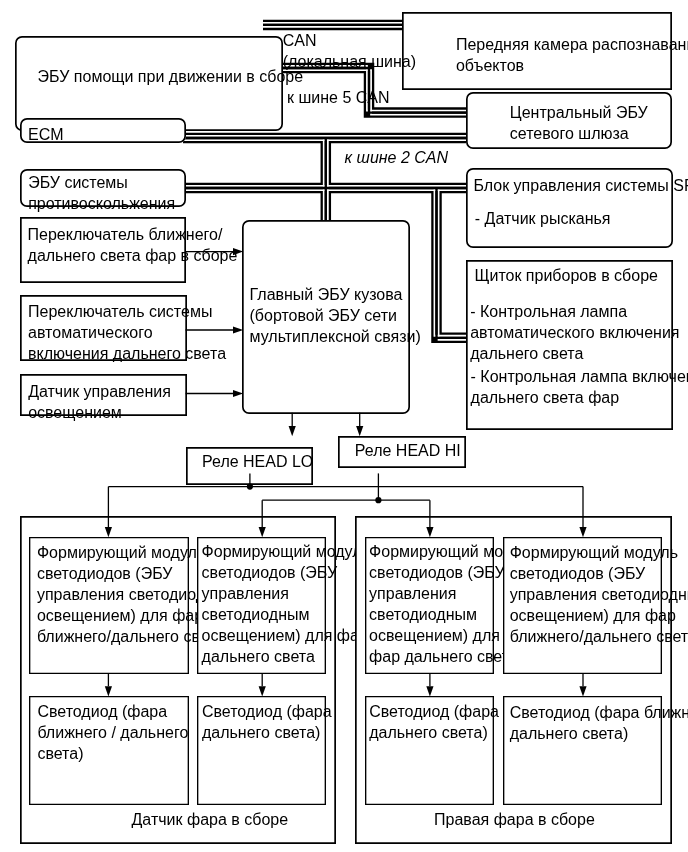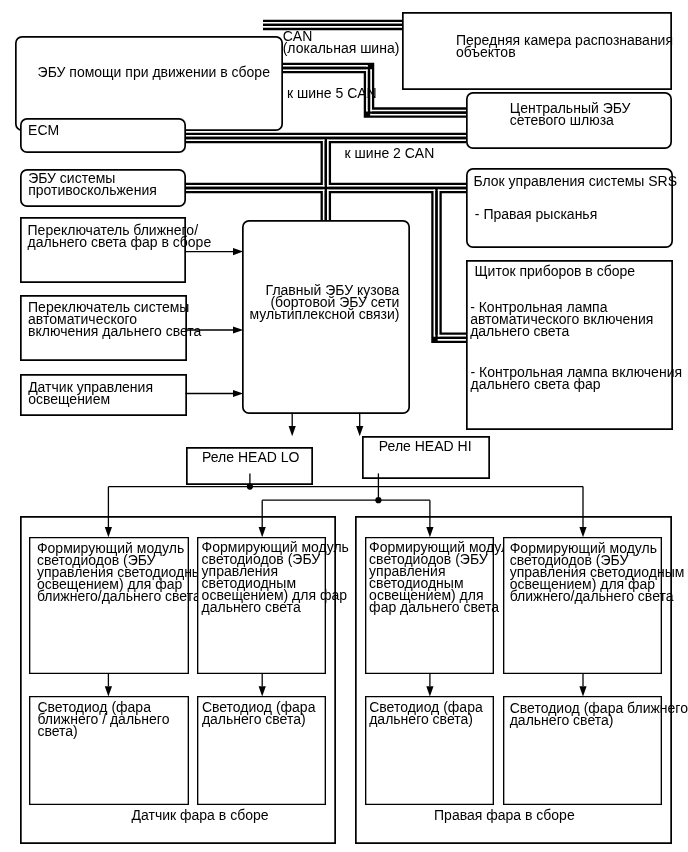--- a/index.html
+++ b/index.html
@@ -3,21 +3,21 @@
 <meta charset="utf-8">
 <title>LED Headlamp System Diagram</title>
 <style>
   html,body{margin:0;padding:0;background:#ffffff;}
   body{width:688px;height:852px;overflow:hidden;
        font-family:"Liberation Sans",sans-serif;color:#000;}
   #stage{position:relative;width:688px;height:852px;}
   .box{position:absolute;box-sizing:border-box;box-shadow:inset 0 0 0 1.7px #000;background:#fff;}
   .box.rnd{border-radius:7px;}
   .box.thin{box-shadow:inset 0 0 0 1.35px #000;}
-  .tx{position:absolute;font-size:14px;line-height:12px;white-space:pre;color:#000;}
+  .tx{position:absolute;font-size:16px;line-height:21px;white-space:pre;color:#000;}
 </style>
 </head>
 <body>
 
 <div id="stage">
 
   <svg id="bus" width="688" height="852" style="position:absolute;left:0;top:0;">
       <path d="M263,24.9 L405,24.9" stroke="#000" stroke-width="10.5" fill="none" stroke-linecap="butt" stroke-linejoin="miter"></path>
       <path d="M263,68 L369,68 L369,112.6 L468,112.6" stroke="#000" stroke-width="10.5" fill="none" stroke-linecap="butt" stroke-linejoin="miter"></path>
       <path d="M183,138 L468,138" stroke="#000" stroke-width="10.5" fill="none" stroke-linecap="butt" stroke-linejoin="miter"></path>
@@ -76,21 +76,21 @@
       <path d="M429.9,673.8 L429.9,686.1999999999999" stroke="#000" stroke-width="1.3" fill="none" stroke-linecap="butt"></path>
       <path d="M429.9,696.4 L426.29999999999995,686.1999999999999 L433.5,686.1999999999999 Z" fill="#000"></path>
       <path d="M583,673.8 L583,686.1999999999999" stroke="#000" stroke-width="1.3" fill="none" stroke-linecap="butt"></path>
       <path d="M583,696.4 L579.4,686.1999999999999 L586.6,686.1999999999999 Z" fill="#000"></path>
     </svg>
 
   <div class="box rnd" style="left:15px;top:12.35px;width:268px;height:95.00px;margin-top:24px;">
     <div class="tx" style="left:22.60px;top:30.00px;">ЭБУ помощи при движении в сборе</div>
   </div>
 
-  <div class="box rnd" style="left:19.75px;top:118.05px;width:166.30px;height:35px;">
+  <div class="box rnd" style="left:19.75px;top:118.05px;width:166.30px;height:25px;">
     <div class="tx" style="left:8.30px;top:5.60px;">ECM</div>
   </div>
 
   <div class="box rnd" style="left:19.75px;top:168.55px;width:166.30px;height:38.30px;">
     <div class="tx" style="left:8.40px;top:3.90px;">ЭБУ системы
 противоскольжения</div>
   </div>
 
   <div class="box" style="left:19.75px;top:216.95px;width:166px;height:65.70px;">
     <div class="tx" style="left:7.80px;top:6.70px;">Переключатель ближнего/
@@ -101,55 +101,55 @@
     <div class="tx" style="left:8.30px;top:5.50px;">Переключатель системы
 автоматического
 включения дальнего света</div>
   </div>
 
   <div class="box" style="left:19.75px;top:373.95px;width:167.20px;height:42.10px;padding-left:17px;">
     <div class="tx" style="left:8.40px;top:6.90px;">Датчик управления
 освещением</div>
   </div>
 
-  <div class="box rnd" style="left:241.85px;top:219.75px;width:167.70px;height:194.30px;text-align:right;">
+  <div class="box rnd" style="left:241.85px;top:219.75px;width:167.70px;height:194.30px;">
     <div class="tx" style="left:7.70px;top:64.00px;">Главный ЭБУ кузова
 (бортовой ЭБУ сети
 мультиплексной связи)</div>
   </div>
 
   <div class="box" style="left:402.45px;top:12.35px;width:269.50px;height:78px;">
     <div class="tx" style="left:53.50px;top:21.90px;">Передняя камера распознавания
 объектов</div>
   </div>
 
   <div class="box rnd" style="left:465.55px;top:91.65px;width:206.40px;height:57px;">
     <div class="tx" style="left:44.30px;top:9.90px;">Центральный ЭБУ
 сетевого шлюза</div>
   </div>
 
   <div class="box rnd" style="left:465.55px;top:168.15px;width:207.30px;height:79.90px;">
     <div class="tx" style="left:7.90px;top:6.80px;">Блок управления системы SRS</div>
-    <div class="tx" style="left:9.30px;top:40.20px;">- Правая рысканья</div>
+    <div class="tx" style="left:9.30px;top:40.20px;">- Датчик рысканья</div>
   </div>
 
   <div class="box" style="left:465.55px;top:259.75px;width:207.30px;height:170.10px;">
     <div class="tx" style="left:8.9px;top:5.2px;">Щиток приборов в сборе</div>
     <div class="tx" style="left:4.6px;top:41.1px;">- Контрольная лампа
 автоматического включения
 дальнего света</div>
     <div class="tx" style="left:5.0px;top:105.8px;">- Контрольная лампа включения
 дальнего света фар</div>
   </div>
 
   <div class="box" style="left:186.05px;top:447px;width:126.80px;height:38.30px;padding-left:28px;">
     <div class="tx" style="left:16.00px;top:4.00px;">Реле HEAD LO</div>
   </div>
 
-  <div class="box" style="left:338.35px;top:435.95px;width:127.30px;height:43px;margin-left:24px;">
+  <div class="box" style="left:338.35px;top:435.95px;width:127.30px;height:32px;">
     <div class="tx" style="left:16.50px;top:4.00px;">Реле HEAD HI</div>
   </div>
 
   <div class="box" style="left:20.15px;top:515.95px;width:316.30px;height:328.20px;">
     <div class="tx" style="left:111.40px;top:293.40px;">Датчик фара в сборе</div>
   </div>
   <div class="box thin" style="left:29.43px;top:536.53px;width:159.75px;height:137.95px;">
     <div class="tx" style="left:7.50px;top:5.10px;">Формирующий модуль
 светодиодов (ЭБУ
 управления светодиодным
@@ -197,14 +197,14 @@
 дальнего света)</div>
   </div>
   <div class="box thin" style="left:502.52px;top:695.73px;width:159.35px;height:108.85px;">
     <div class="tx" style="left:7.20px;top:6.00px;">Светодиод (фара ближнего /
 дальнего света)</div>
   </div>
 
   <div class="tx" style="left:282.70px;top:29.60px;">CAN
 (локальная шина)</div>
   <div class="tx" style="left:287.00px;top:86.60px;">к шине 5 CAN</div>
-  <div class="tx" style="left:344.60px;top:147.10px;">к шине 2 CAN</div>
+  <div class="tx" style="left:344.60px;top:147.10px;font-style:italic;">к шине 2 CAN</div>
 </div>
 
 </body></html>

